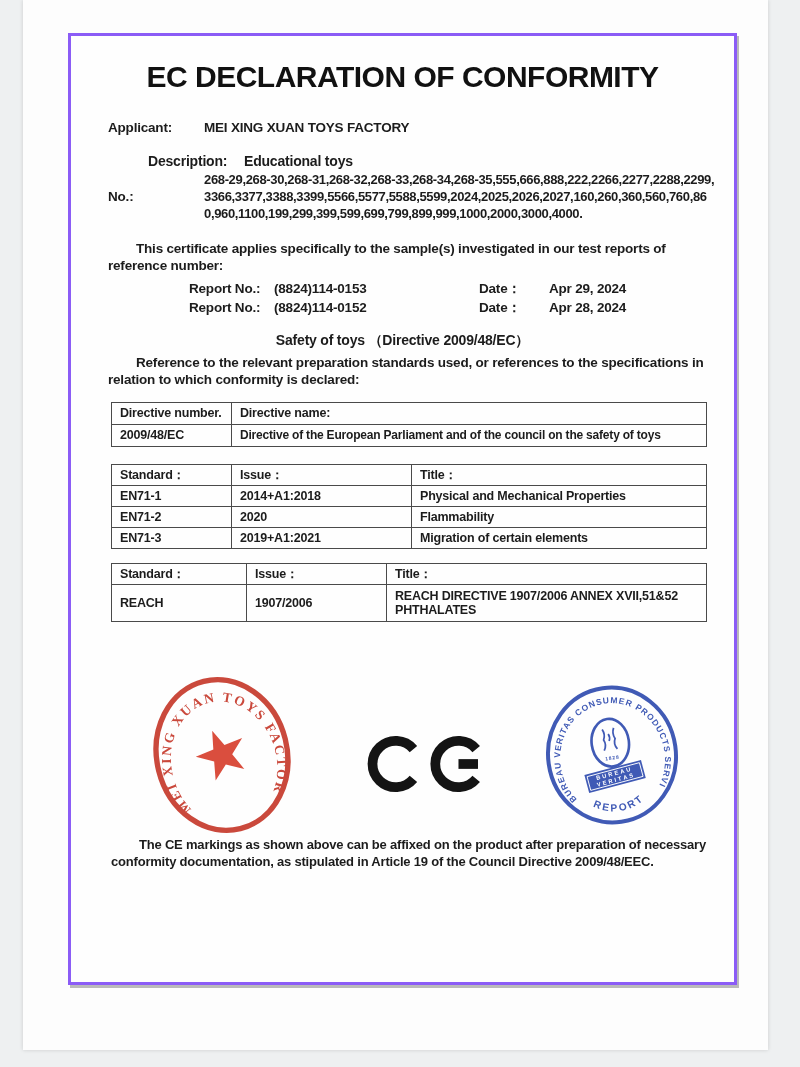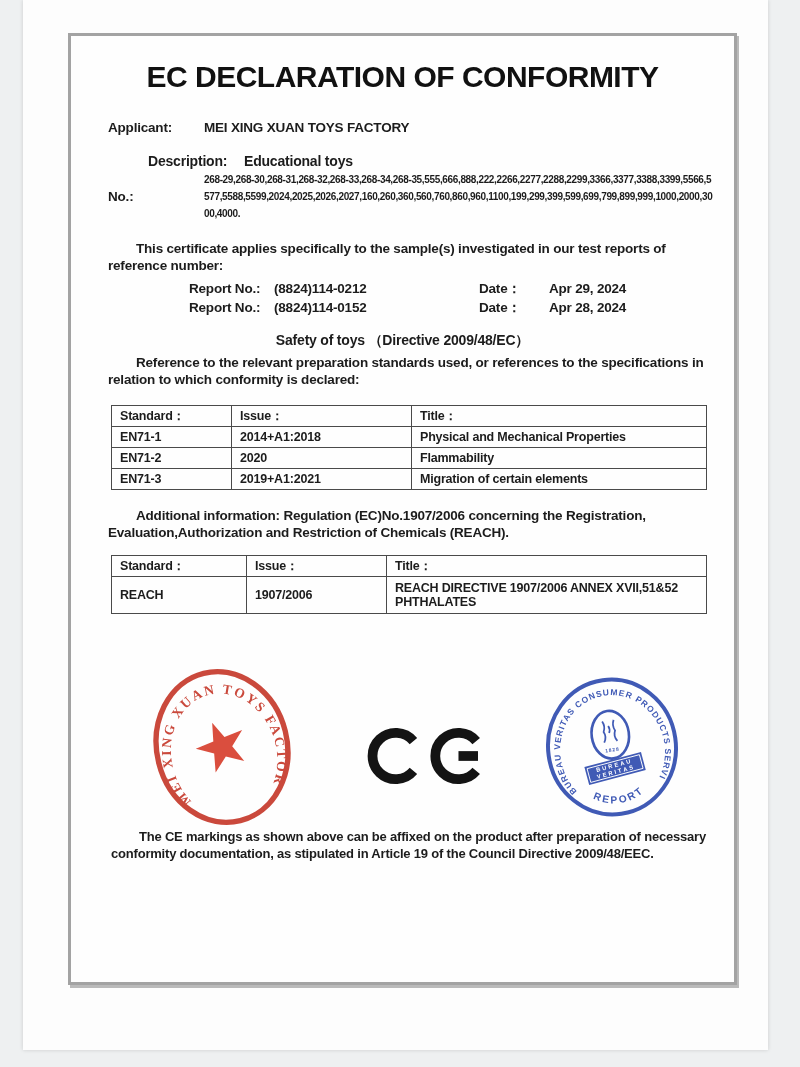--- a/index.html
+++ b/index.html
@@ -13,40 +13,40 @@
     overflow:hidden;
     letter-spacing:-0.2px;
   }
   .scan-page {
     position:absolute; left:23px; top:0; width:745px; height:1050px;
     background:#fdfdfd;
     box-shadow:0 0 4px rgba(0,0,0,0.15);
   }
   .frame {
     position:absolute; left:45px; top:33px; width:669px; height:952px;
-    border:3px solid #a3a3a3;
+    border:3px solid #8b5cf6;
     box-shadow:2px 3px 0 rgba(60,60,60,0.35);
     background:#fefefe;
   }
   .doc-title {
     margin-top:24px;
     text-align:center;
     font-size:30px;
     letter-spacing:-0.5px;
     color:#111;
   }
   .field-row { display:flex; margin-left:37px; margin-right:18px; font-size:13.5px; }
   .field-label { width:96px; flex:0 0 96px; }
   .field-value { width:512px; }
   .row-applicant  { margin-top:26px; }
   .row-address    { margin-top:19px; }
   .row-description{ margin-top:18px; font-size:14px;padding-left:40px; }
   .row-no { margin-top:2px; align-items:center; }
   .no-value {
-    font-size:10px; line-height:17px; width:514px;
+    font-size:13px; line-height:17px; width:514px;
     word-break:break-all; letter-spacing:-0.35px;
   }
   .para {
     margin-left:37px; width:608px;
     font-size:13.5px; line-height:17px;
     text-indent:28px;
   }
   .cert-note { margin-top:18px; }
   .report-row { display:flex; margin-left:118px; font-size:13.5px; line-height:19px; }
   .report-row.first { margin-top:5px; }
@@ -105,35 +105,51 @@
 
     <div class="field-row row-no">
       <div class="field-label">No.:</div>
       <div class="field-value no-value">268-29,268-30,268-31,268-32,268-33,268-34,268-35,555,666,888,222,2266,2277,2288,2299,3366,3377,3388,3399,5566,5577,5588,5599,2024,2025,2026,2027,160,260,360,560,760,860,960,1100,199,299,399,599,699,799,899,999,1000,2000,3000,4000.</div>
     </div>
 
     <div class="para cert-note">This certificate applies specifically to the sample(s) investigated in our test reports of reference number:</div>
 
     <div class="report-row first">
       <div class="report-label">Report No.:</div>
-      <div class="report-number">(8824)114-0212</div>
+      <div class="report-number">(8824)114-0153</div>
       <div class="report-date-label">Date：</div>
       <div class="report-date">Apr 29, 2024</div>
     </div>
     <div class="report-row">
       <div class="report-label">Report No.:</div>
       <div class="report-number">(8824)114-0152</div>
       <div class="report-date-label">Date：</div>
       <div class="report-date">Apr 28, 2024</div>
     </div>
 
     <div class="safety-line">Safety of toys （Directive 2009/48/EC）</div>
 
     <div class="para reference-note">Reference to the relevant preparation standards used, or references to the specifications in relation to which conformity is declared:</div>
 
+    <table class="tbl-directive">
+      <colgroup>
+          <col style="width:120px">
+          <col style="width:475px">
+        </colgroup>
+      <tbody>
+          <tr>
+        <td>Directive number.</td>
+        <td>Directive name:</td>
+      </tr>
+      <tr>
+        <td>2009/48/EC</td>
+        <td style="font-size:12px;">Directive of the European Parliament and of the council on the safety of toys</td>
+      </tr>
+    </tbody>
+      </table>
 
     <table class="tbl-standards">
       <colgroup>
           <col style="width:120px">
           <col style="width:180px">
           <col style="width:295px">
         </colgroup>
       <tbody>
           <tr>
         <td>Standard：</td>
@@ -151,21 +167,20 @@
         <td>Flammability</td>
       </tr>
       <tr>
         <td>EN71-3</td>
         <td>2019+A1:2021</td>
         <td>Migration of certain elements</td>
       </tr>
     </tbody>
       </table>
 
-    <div class="para additional-note">Additional information: Regulation (EC)No.1907/2006 concerning the Registration, Evaluation,Authorization and Restriction of Chemicals (REACH).</div>
 
     <table class="tbl-reach">
       <colgroup>
           <col style="width:135px">
           <col style="width:140px">
           <col style="width:320px">
         </colgroup>
       <tbody>
           <tr>
         <td>Standard：</td>

